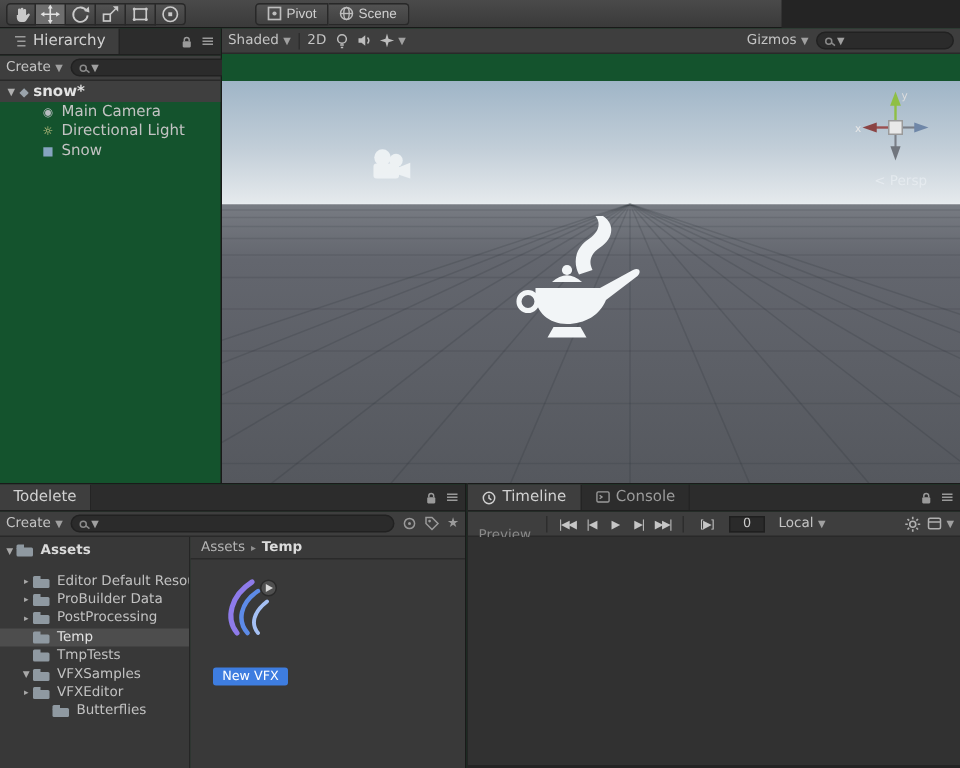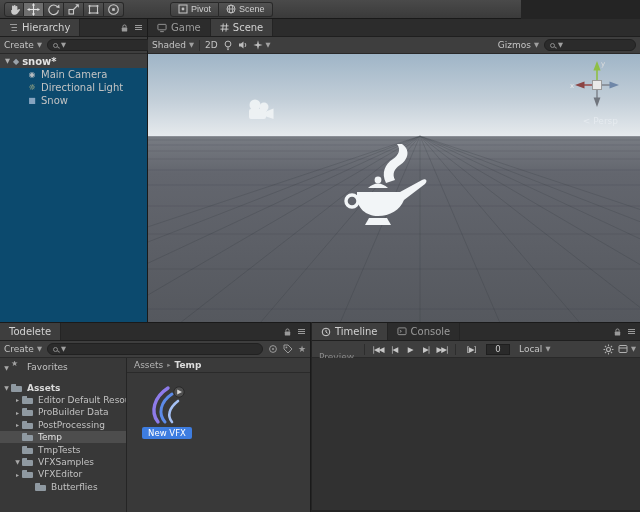--- a/index.html
+++ b/index.html
@@ -19,21 +19,21 @@
   .tool-btn:last-child{border-radius:0 3px 3px 0}
   .tool-btn.selected{background:#6e6e6e}
   .pg-group{display:flex;margin-left:46px}
   .mini-btn{height:15px;display:flex;align-items:center;gap:3px;padding:0 7px;
             background:linear-gradient(#525252,#404040);border:1px solid #282828;border-left:none;
             color:#cfcfcf;font-size:9px}
   .mini-btn:first-child{border-left:1px solid #282828;border-radius:3px 0 0 3px}
   .mini-btn:last-child{border-radius:0 3px 3px 0}
 
   
-  .panel{position:absolute;background:#0c4a6e}
+  .panel{position:absolute;background:#14532d}
   .tabbar{height:18px;background:#2c2c2c;border-bottom:1px solid #1f1f1f;display:flex;align-items:stretch;position:relative}
   .tab{display:flex;align-items:center;gap:4px;padding:0 9px;font-size:10px;color:#9b9b9b;border-right:1px solid #242424}
   .tab.active{background:#3e3e3e;color:#d2d2d2}
   .tabbar-icons{position:absolute;right:4px;top:0;height:17px;display:flex;align-items:center;gap:5px}
   .subbar{height:17px;background:#3e3e3e;border-bottom:1px solid #292929;display:flex;align-items:center;
           padding:0 4px;gap:5px;font-size:9px;color:#bdbdbd}
   .dropdown{display:flex;align-items:center;gap:3px;color:#c4c4c4;font-size:9px;white-space:nowrap}
   .caret{font-size:6.5px;color:#a0a0a0}
   .vsep{width:1px;height:11px;background:#2d2d2d}
   .search{height:12px;background:#2b2b2b;border:1px solid #212121;border-radius:7px;
@@ -85,21 +85,21 @@
   .tree-icon[data-icon="folder-icon"]::before{content:"";position:absolute;left:0;top:3px;width:11px;height:6px;background:#8f99a1;border-radius:1px}
   .tree-icon[data-icon="folder-icon"]::after{content:"";position:absolute;left:0;top:1px;width:5px;height:3px;background:#8f99a1;border-radius:1px 0 0 0}
   .tree-icon[data-icon="star-icon"]::before{content:"★";position:absolute;left:0;top:-3px;font-size:8px;color:#a2a2a2}
   .a-pane{flex:1;display:flex;flex-direction:column;background:#393939}
   .breadcrumb{height:15px;background:#3a3a3a;border-bottom:1px solid #2a2a2a;display:flex;align-items:center;gap:4px;
               padding:0 7px;font-size:9px;color:#b5b5b5}
   .breadcrumb .sep{font-size:6.5px;color:#909090}
   .breadcrumb .cur{color:#dcdcdc;font-weight:bold}
   .a-content{flex:1;position:relative}
   .asset-item{position:absolute;left:12px;top:12px;width:56px;display:flex;flex-direction:column;align-items:center}
-  .asset-label{margin-top:2px;background:#3e7de0;color:#fff;font-size:8.5px;padding:1px 6px;border-radius:2px;white-space:nowrap}
+  .asset-label{margin-top:20px;background:#3e7de0;color:#fff;font-size:8.5px;padding:1px 6px;border-radius:2px;white-space:nowrap}
 
   
   .panel-timeline{left:312px;top:322px;width:328px;height:188px;border-top:1px solid #1a1a1a}
   .preview-label{color:#8a8a8a;font-size:9px;margin:16px 5px 0 3px}
   .transport{display:flex;align-items:center}
   .tr-btn{min-width:16px;height:13px;background:transparent;border:none;color:#c6c6c6;font-size:7.5px;
           display:flex;align-items:center;justify-content:center;padding:0 1px;letter-spacing:-1px;
           font-family:"DejaVu Sans",sans-serif}
   .playrange{min-width:20px}
   .frame-field{width:24px;height:11px;background:#2a2a2a;border:1px solid #1f1f1f;color:#ccc;font-size:8.5px;
@@ -237,35 +237,20 @@
 
           <div class="h-row">
             <span class="obj-glyph" data-icon="gameobject-icon">■</span>
             <span>Snow</span>
           </div>
         </div>
     </div>
   </div>
 
   <div class="panel panel-scene">
-    <div class="tabbar">
-      <div class="tab">
-        <svg width="10" height="10" viewBox="0 0 11 10">
-          <rect x="1" y="1" width="9" height="6" rx="0.8" fill="none" stroke="#9b9b9b" stroke-width="1"></rect>
-          <line x1="3.5" y1="9" x2="7.5" y2="9" stroke="#9b9b9b" stroke-width="1"></line>
-        </svg>
-        <span>Game</span>
-      </div>
-      <div class="tab active">
-        <svg width="9" height="9" viewBox="0 0 10 10">
-          <path d="M3.6,0.5 L2.8,9.5 M7.4,0.5 L6.6,9.5 M0.5,3.2 H9.5 M0.5,6.8 H9.5" stroke="#cfcfcf" stroke-width="1"></path>
-        </svg>
-        <span>Scene</span>
-      </div>
-    </div>
     <div class="subbar">
       <span class="dropdown">
         <span>Shaded</span>
         <span class="caret">▼</span>
       </span>
       <span class="vsep"></span>
       <span class="dropdown">
         <span>2D</span>
       </span>
       <span>
@@ -406,25 +391,20 @@
         <svg width="10" height="10" viewBox="0 0 10 10">
             <path d="M1,1 h4 l4,4 -4,4 -4,-4 z" fill="none" stroke="#9a9a9a" stroke-width="1"></path>
             <circle cx="3.4" cy="3.4" r="0.9" fill="#9a9a9a"></circle>
           </svg>
       </span>
       <span style="color:#9a9a9a;font-size:9px">★</span>
     </div>
     <div class="p-body">
       <div class="p-tree">
 
-          <div class="p-row" data-indent="0">
-            <span class="arrow">▼</span>
-            <span class="tree-icon" data-icon="star-icon"></span>
-            <span class="p-label">Favorites</span>
-          </div>
 
           <div class="p-row" data-indent="0" data-bold="true">
             <span class="arrow">▼</span>
             <span class="tree-icon" data-icon="folder-icon"></span>
             <span class="p-label">Assets</span>
           </div>
 
           <div class="p-row" data-indent="1">
             <span class="arrow">▸</span>
             <span class="tree-icon" data-icon="folder-icon"></span>

